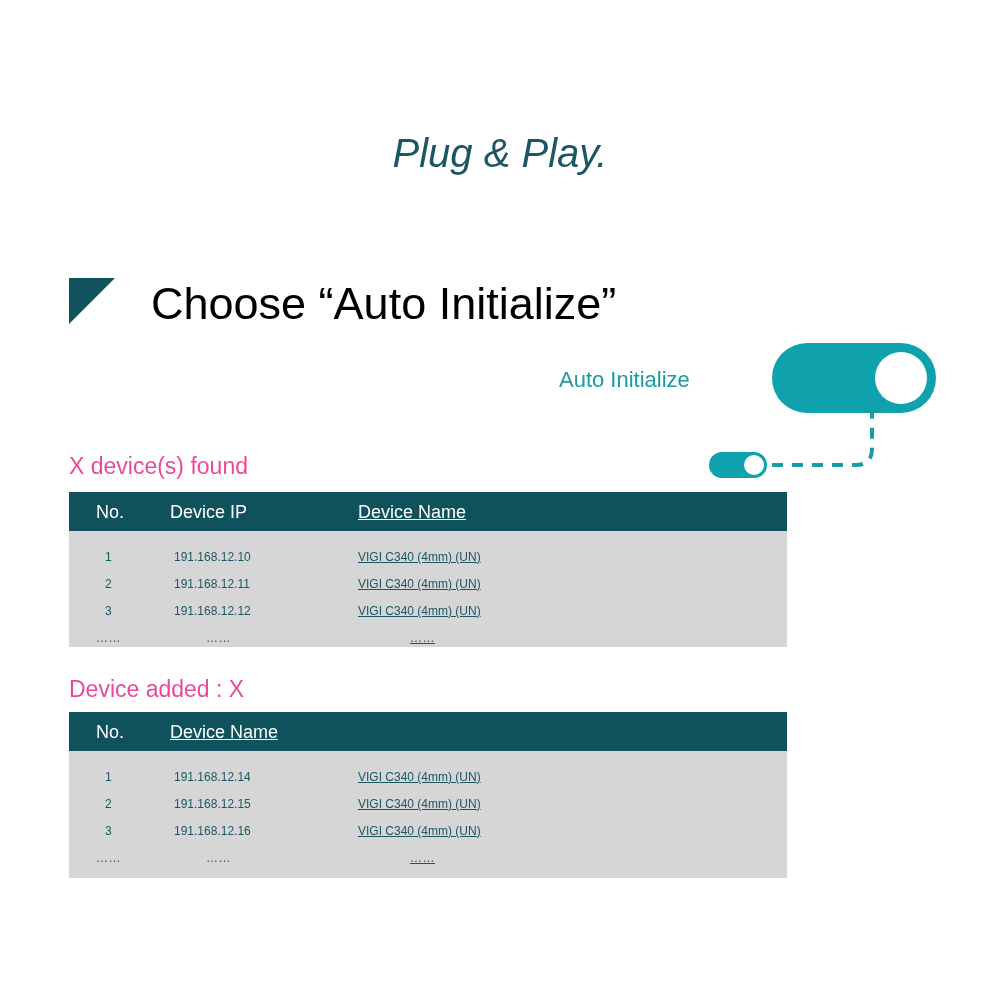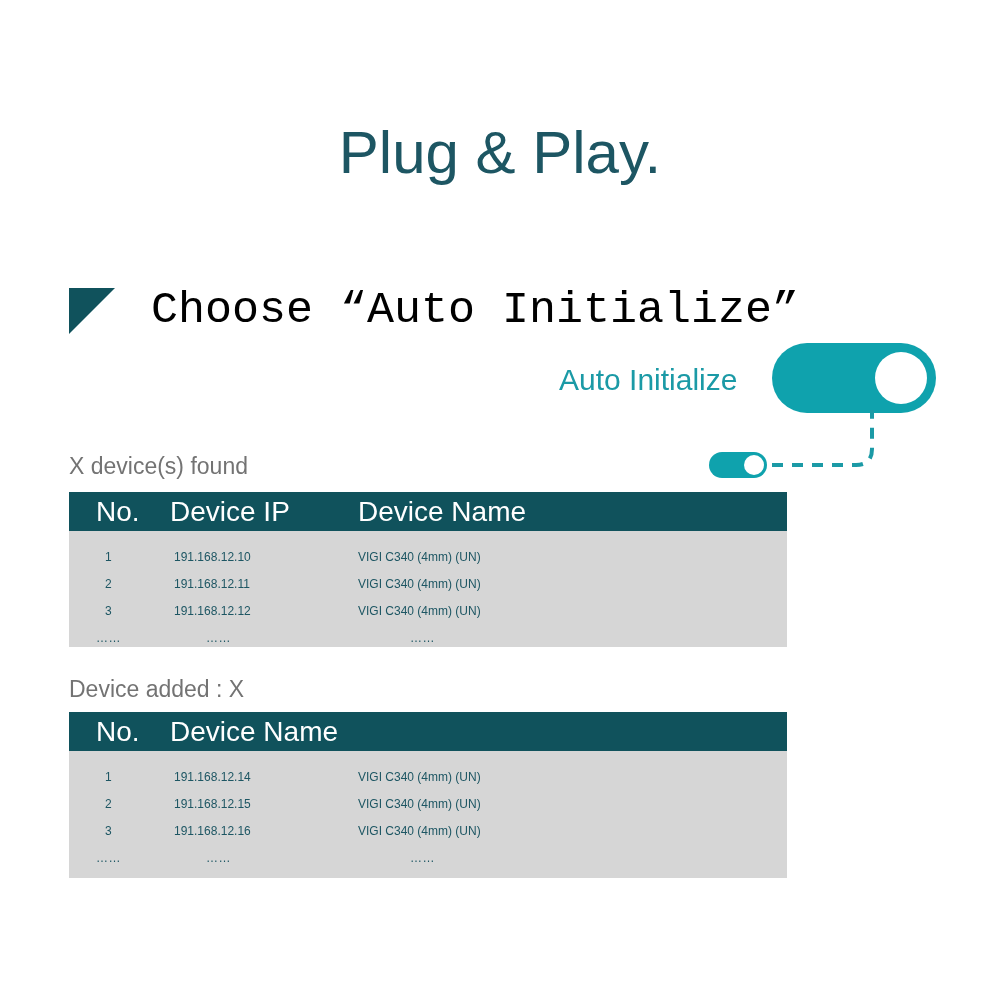--- a/index.html
+++ b/index.html
@@ -16,58 +16,58 @@
     -webkit-font-smoothing: antialiased;
   }
 
   
   .page-title {
     position: absolute;
     left: 0;
     top: 118px;
     width: 1000px;
     text-align: center;
-    font-size: 60px;
+    font-size: 40px;
     font-weight: 400;
     color: #1d5663;
     letter-spacing: 0px;
     line-height: 70px;
     white-space: nowrap;
+    font-style: italic;
   }
 
   
   .section-head {
     position: absolute;
     left: 69px;
     top: 278px;
     display: flex;
-    align-items: center;
+    align-items: flex-start;
     height: 66px;
-    font-family: Liberation Mono, monospace;
   }
   .tri-marker {
     width: 46px;
     height: 46px;
     margin-right: 36px;
     flex: 0 0 auto;
   }
   .section-head-label {
     font-size: 45px;
     font-weight: 400;
     color: #000000;
     line-height: 52px;
     white-space: nowrap;
   }
 
   
   .auto-init-label {
     position: absolute;
     left: 559px;
     top: 362px;
-    font-size: 30px;
+    font-size: 22px;
     color: #1b9aa6;
     line-height: 36px;
     white-space: nowrap;
   }
   .toggle-big {
     position: absolute;
     left: 772px;
     top: 343px;
     width: 164px;
     height: 70px;
@@ -111,21 +111,21 @@
     height: 20px;
     border-radius: 50%;
     background: #ffffff;
   }
 
   
   .table-caption {
     position: absolute;
     left: 69px;
     font-size: 23px;
-    color: #737373;
+    color: #ec4899;
     line-height: 28px;
     white-space: nowrap;
   }
   .cap-found  { top: 452px; }
   .cap-added  { top: 675px; text-align: right; }
 
   .dev-table {
     position: absolute;
     left: 69px;
     width: 718px;
@@ -135,21 +135,21 @@
   .tbl-added { top: 712px; height: 166px; }
 
   .tbl-header {
     height: 39px;
     background: #10525c;
     display: flex;
     align-items: center;
   }
   .tbl-header .cell {
     color: #ffffff;
-    font-size: 28px;
+    font-size: 18px;
     line-height: 26px;
     white-space: nowrap;
   }
   .tbl-body { padding-top: 12px; }
   .tbl-row {
     display: flex;
     align-items: center;
     height: 27px;
   }
   .tbl-row .cell {
@@ -159,21 +159,21 @@
     white-space: nowrap;
   }
   .tbl-row.ellipsis-row .cell {
     font-size: 12px;
     letter-spacing: 0.5px;
   }
 
   
   .col-no   { width: 101px; padding-left: 27px; box-sizing: border-box; }
   .col-ip   { width: 188px; box-sizing: border-box; }
-  .col-name { flex: 1 1 auto; box-sizing: border-box; }
+  .col-name { flex: 1 1 auto; box-sizing: border-box; text-decoration: underline; }
 
   .tbl-row .col-no   { padding-left: 36px; }
   .tbl-row .col-ip   { padding-left: 4px; }
   .tbl-row .col-name { padding-left: 0px; }
 
   .tbl-row.ellipsis-row .col-no   { padding-left: 27px; }
   .tbl-row.ellipsis-row .col-ip   { padding-left: 36px; }
   .tbl-row.ellipsis-row .col-name { padding-left: 52px; }
 </style>
 </head>

